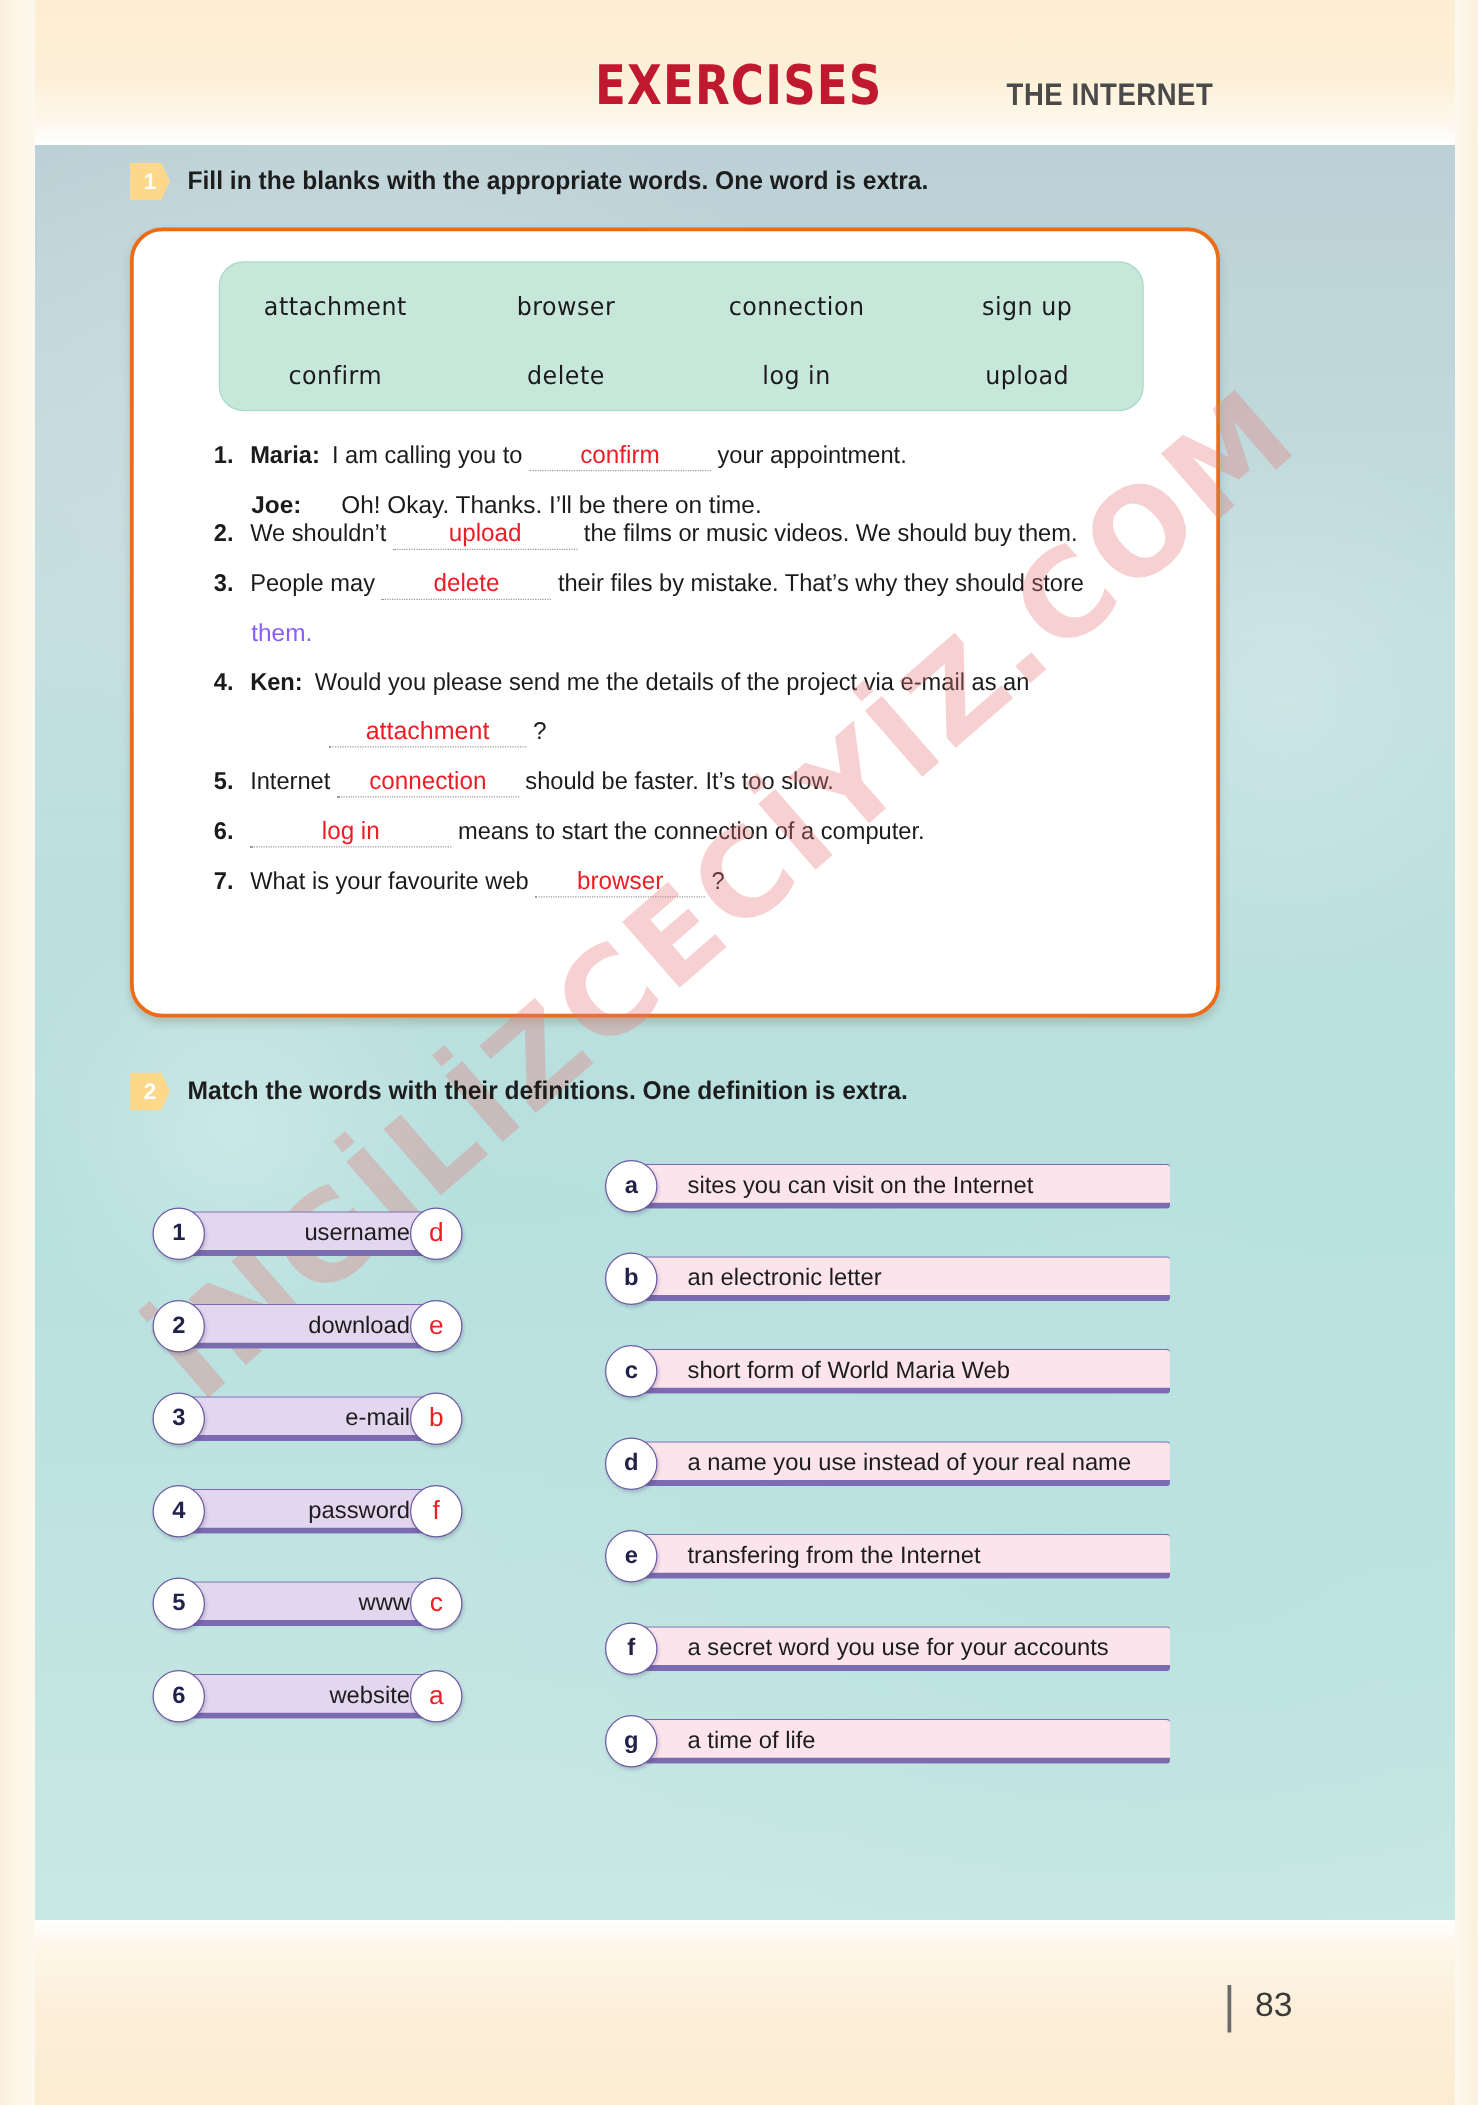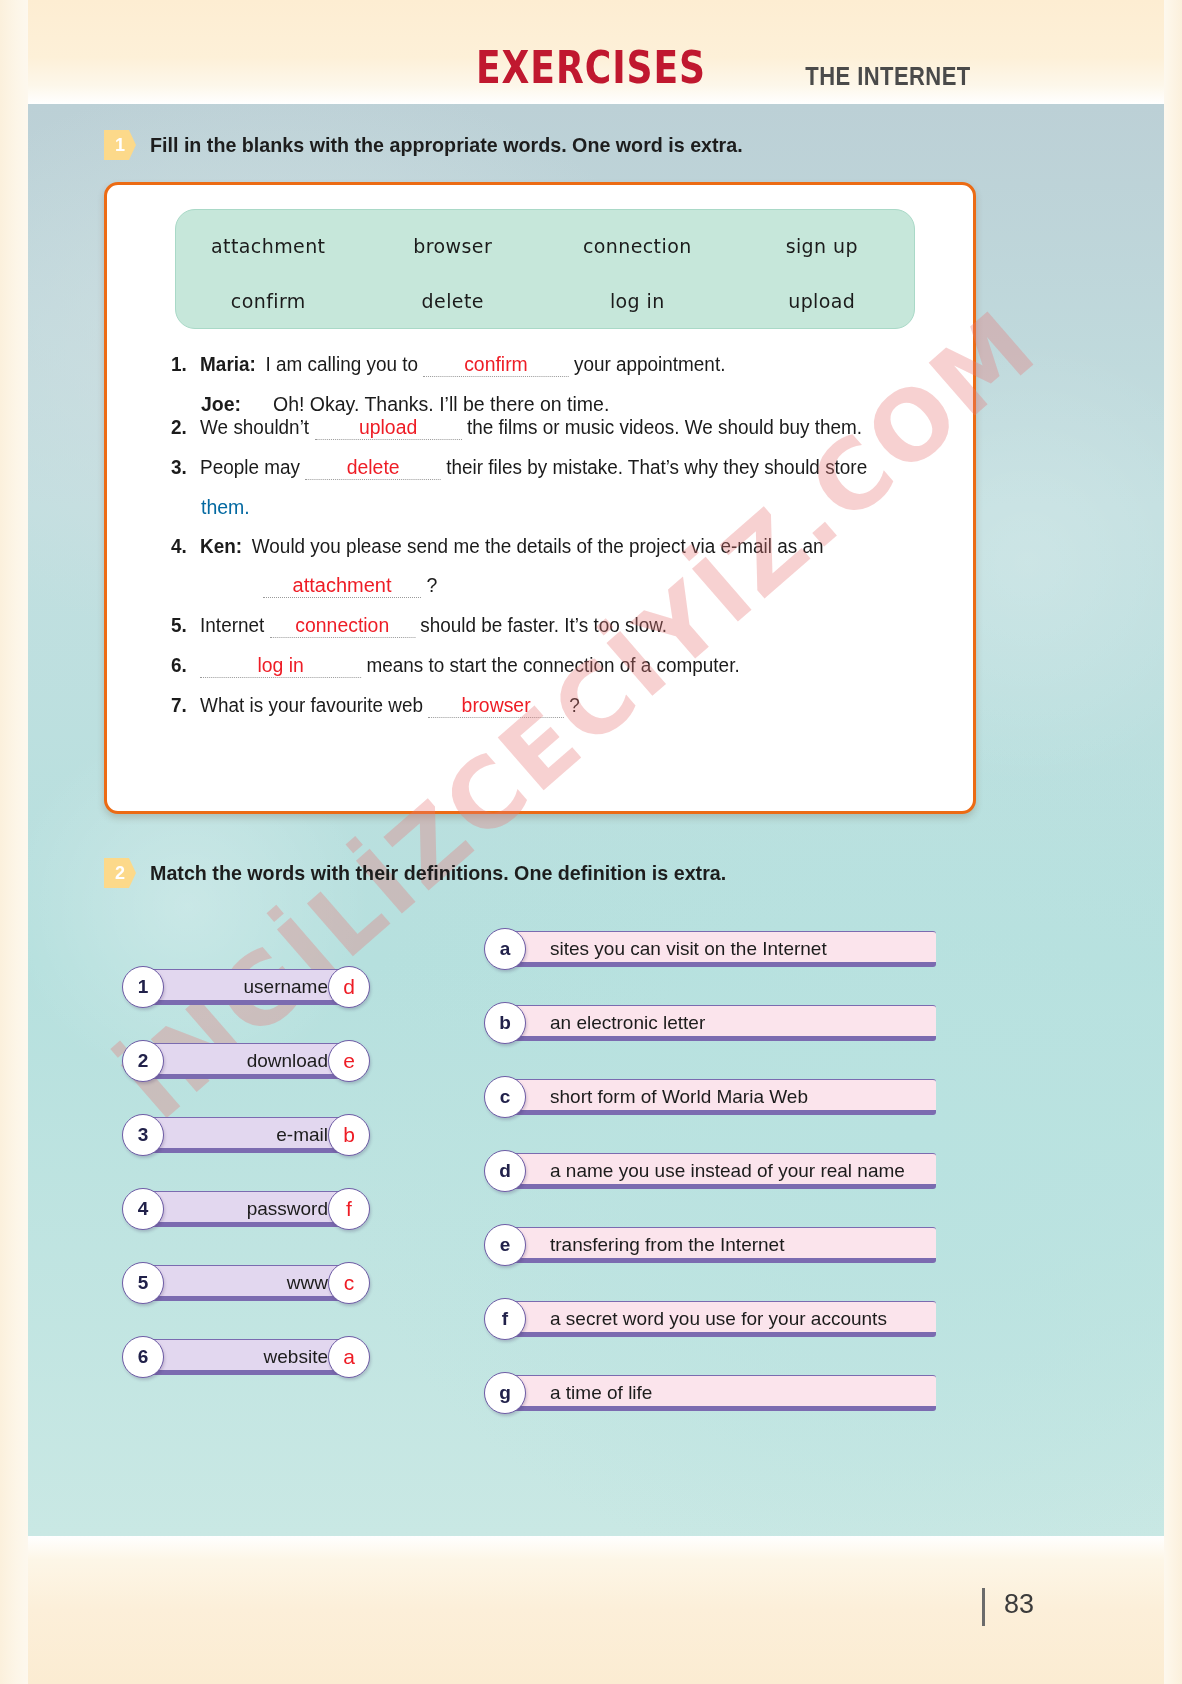--- a/index.html
+++ b/index.html
@@ -30,21 +30,21 @@
     right: 0; top: 0; bottom: 0;
     width: 18px;
     background: linear-gradient(to left,#fbf0dc 0%, #fdf6e8 70%, #fdf8ee 100%);
     z-index: 6;
   }
 
   
   .header {
     position: absolute;
     left: 0; right: 0; top: 0;
-    height: 104px;
+    height: 116px;
     background: linear-gradient(to bottom, #fdedd2 0%, #fdf0d8 55%, #fdf7ea 82%, #ffffff 100%);
     z-index: 5;
     padding-left: 20px;
   }
   .header-title {
     position: absolute;
     left: 0; right: 0;
     top: 46px;
     text-align: center;
     font-family: "DejaVu Sans", sans-serif;
@@ -163,21 +163,21 @@
 
   
   .card1 {
     position: absolute;
     left: 104px;
     top: 182px;
     width: 872px;
     height: 632px;
     background: #ffffff;
     border: 3px solid #ec6b14;
-    border-radius: 14px;
+    border-radius: 26px;
     z-index: 3;
     box-shadow: 0 4px 7px rgba(90,70,40,0.22);
   }
 
   
   .wordbank {
     position: absolute;
     left: 68px;
     top: 24px;
     width: 740px;
@@ -257,21 +257,21 @@
     margin-left: 30px;
     font-size: 19.5px;
     font-family: "Liberation Sans", sans-serif;
     color:#1b1b1b;
   }
   .cont-line {
     margin-left: 30px;
     margin-bottom: 16px;
     font-size: 19.5px;
     font-family: "Liberation Sans", sans-serif;
-    color:#0369a1;
+    color:#8b5cf6;
   }
   .indent-blank {
     margin-left: 92px;
     margin-bottom: 16px;
     font-size: 19.5px;
     font-family: "Liberation Sans", sans-serif;
     color:#1b1b1b;
   }
 
   

